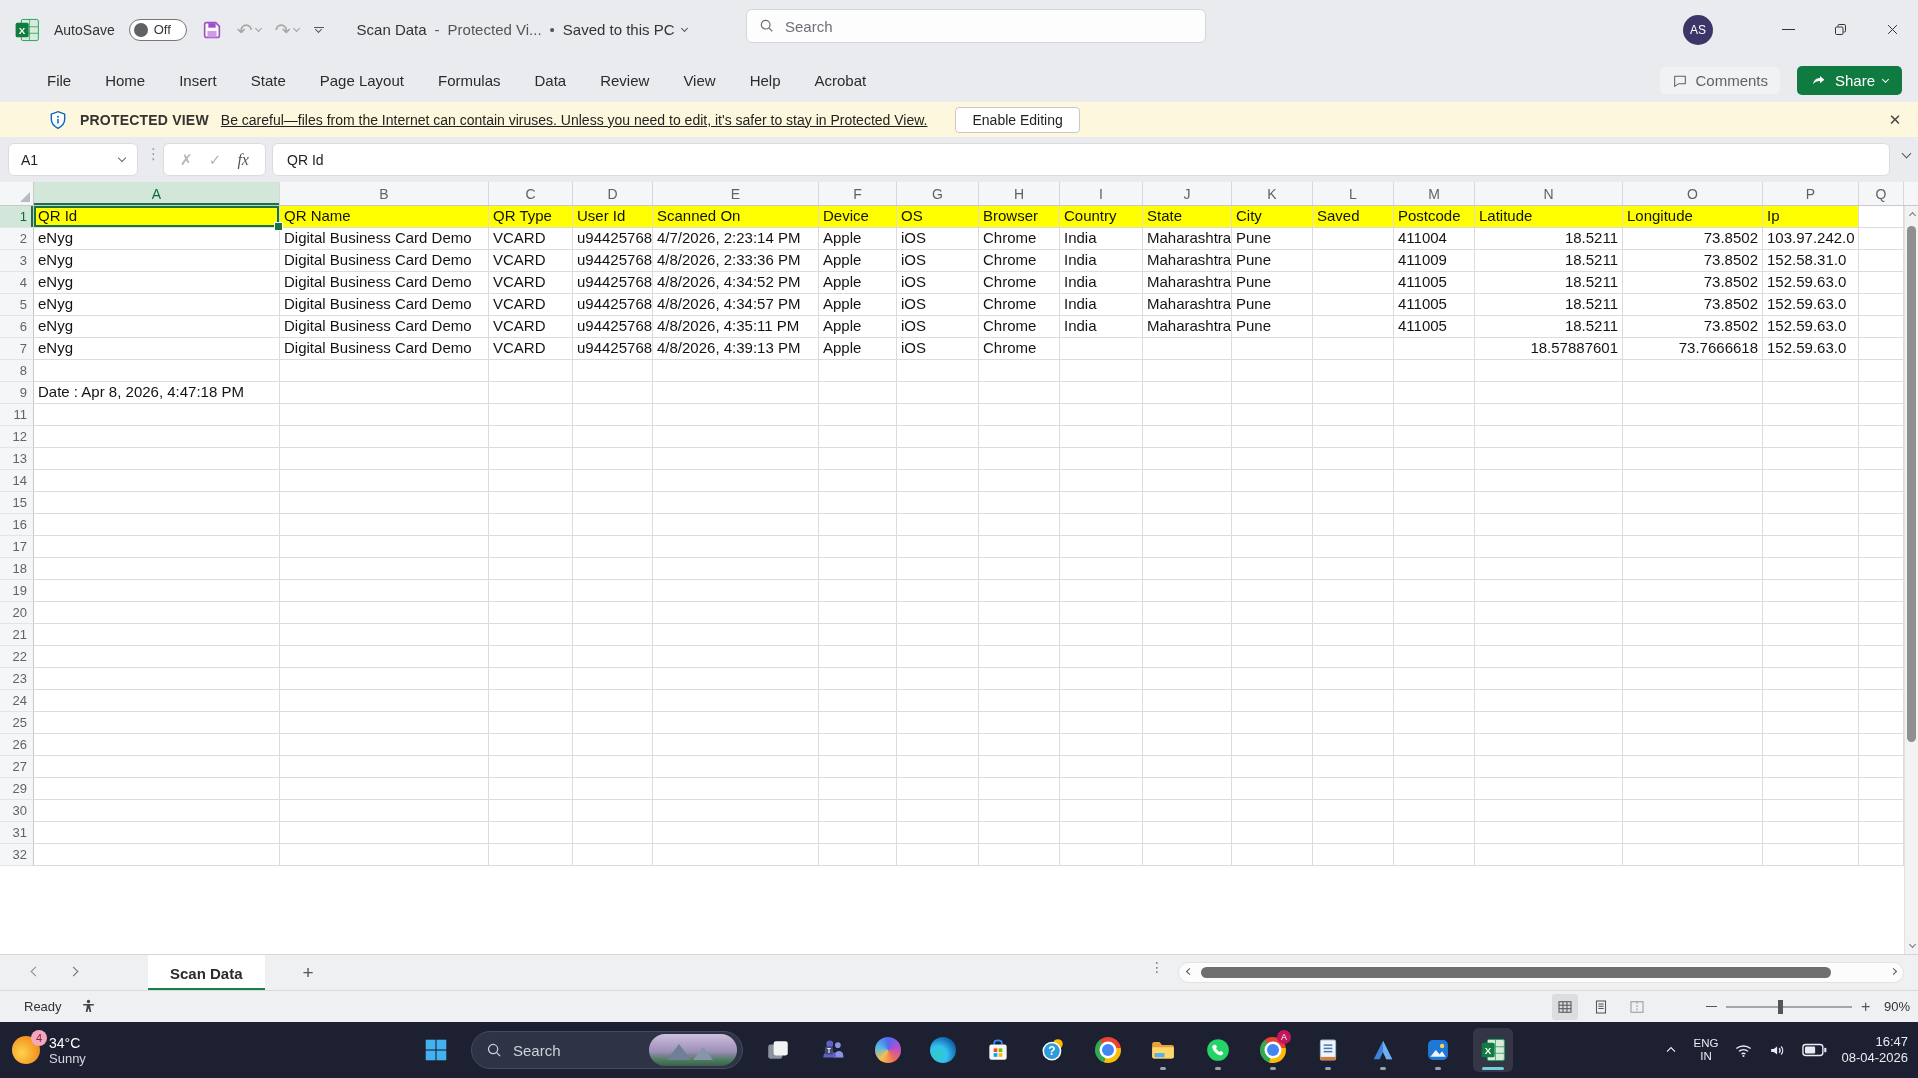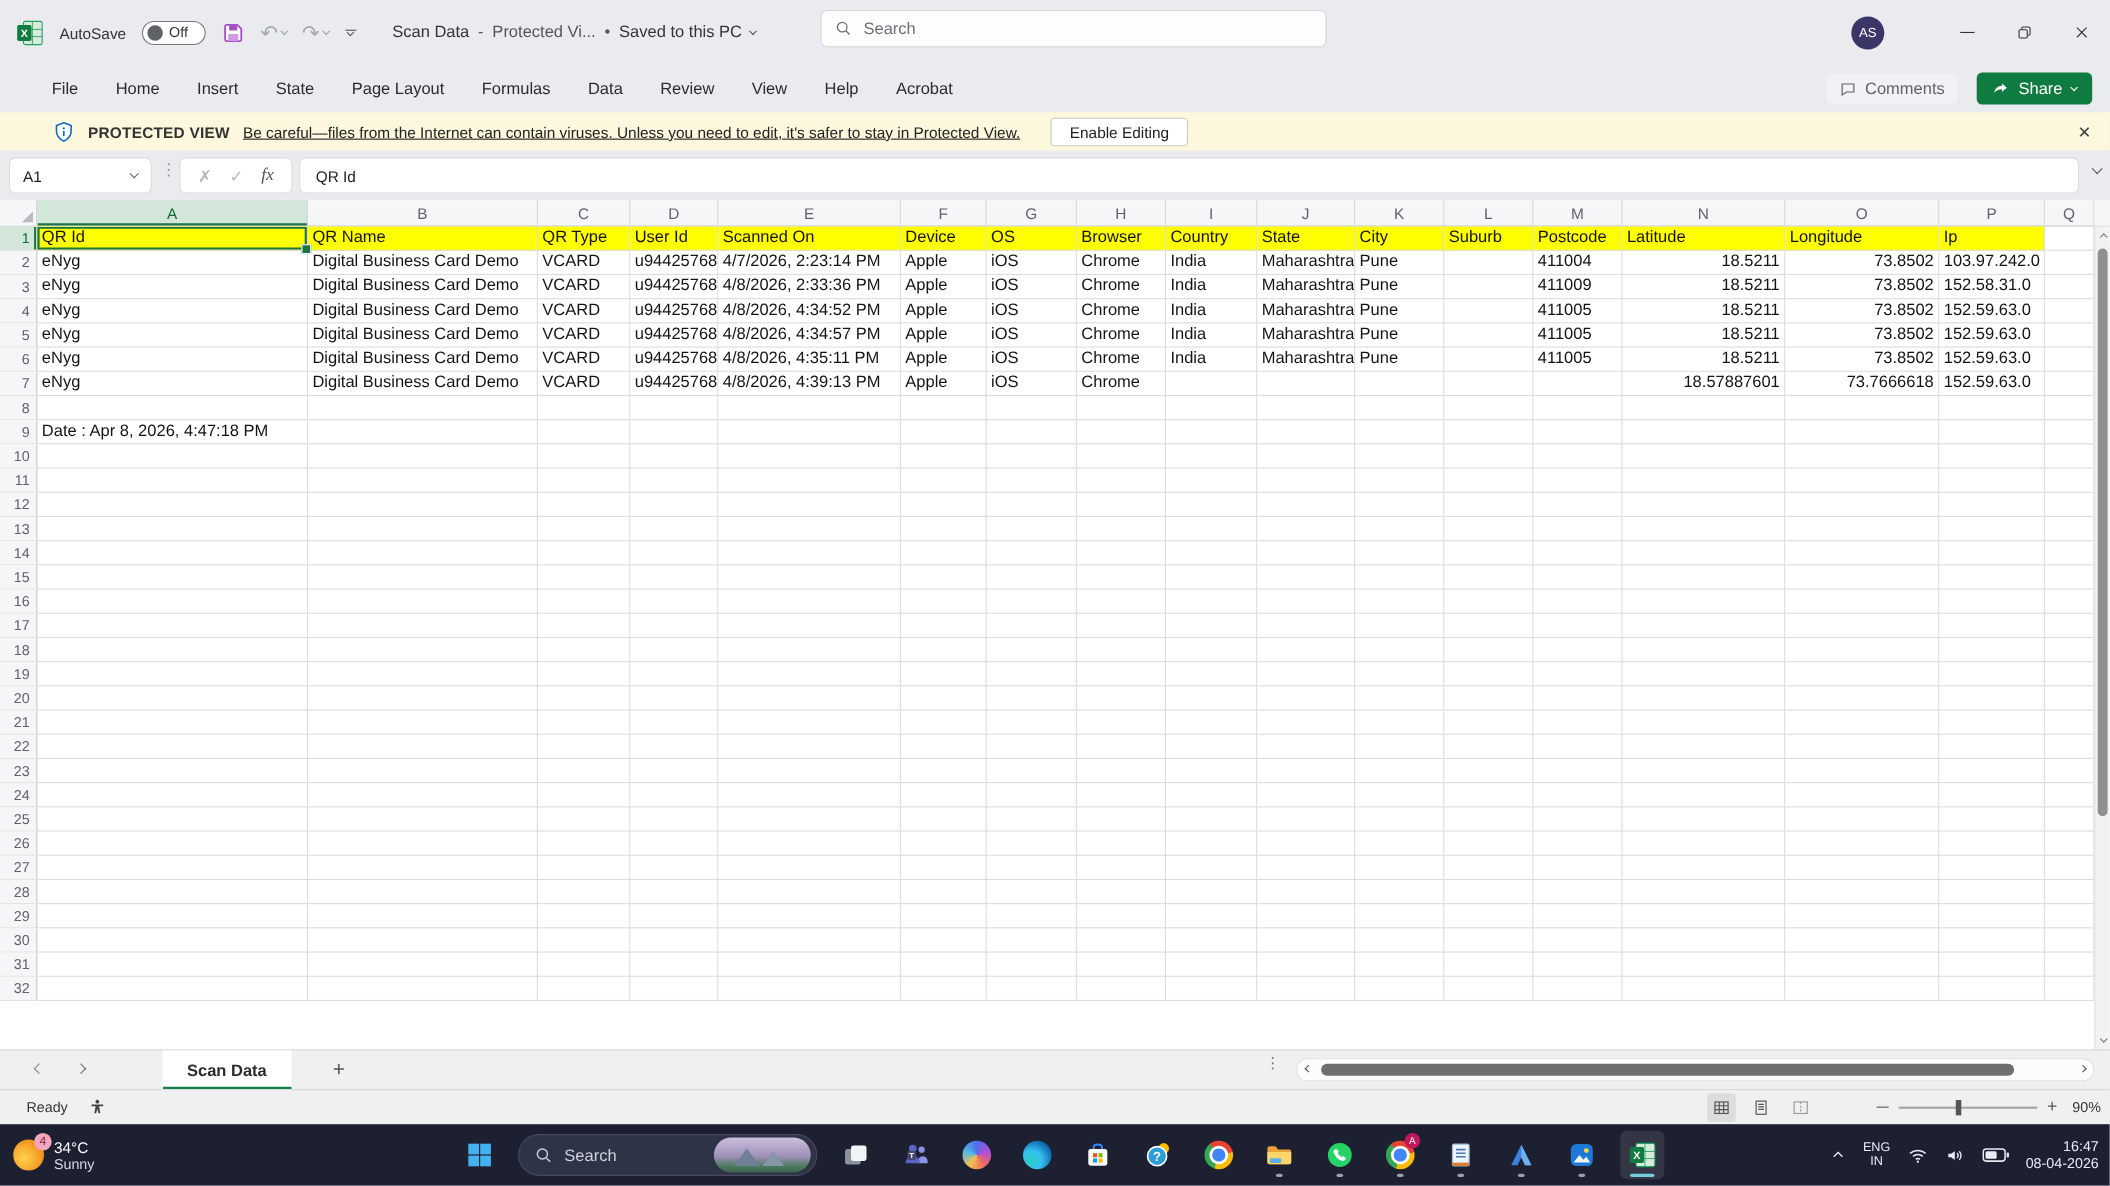--- a/index.html
+++ b/index.html
@@ -334,21 +334,21 @@
         <div class="c yellow" style="width: 209px;">QR Name</div>
         <div class="c yellow" style="width: 84px;">QR Type</div>
         <div class="c yellow" style="width: 80px;">User Id</div>
         <div class="c yellow" style="width: 166px;">Scanned On</div>
         <div class="c yellow" style="width: 78px;">Device</div>
         <div class="c yellow" style="width: 82px;">OS</div>
         <div class="c yellow" style="width: 81px;">Browser</div>
         <div class="c yellow" style="width: 83px;">Country</div>
         <div class="c yellow" style="width: 89px;">State</div>
         <div class="c yellow" style="width: 81px;">City</div>
-        <div class="c yellow" style="width: 81px;">Suburb</div>
+        <div class="c yellow" style="width: 81px;">Saved</div>
         <div class="c yellow" style="width: 81px;">Postcode</div>
         <div class="c yellow" style="width: 148px;">Latitude</div>
         <div class="c yellow" style="width: 140px;">Longitude</div>
         <div class="c yellow" style="width: 96px;">Ip</div>
         <div class="c" style="width: 45px;"></div>
       </div>
       <div class="r">
         <div class="gut">2</div>
         <div class="c" style="width: 246px;">eNyg</div>
         <div class="c" style="width: 209px;">Digital Business Card Demo</div>
@@ -502,40 +502,20 @@
         <div class="c" style="width: 89px;"></div>
         <div class="c" style="width: 81px;"></div>
         <div class="c" style="width: 81px;"></div>
         <div class="c" style="width: 81px;"></div>
         <div class="c" style="width: 148px;"></div>
         <div class="c" style="width: 140px;"></div>
         <div class="c" style="width: 96px;"></div>
         <div class="c" style="width: 45px;"></div>
       </div>
       <div class="r">
-        <div class="gut">10</div>
-        <div class="c" style="width: 246px;"></div>
-        <div class="c" style="width: 209px;"></div>
-        <div class="c" style="width: 84px;"></div>
-        <div class="c" style="width: 80px;"></div>
-        <div class="c" style="width: 166px;"></div>
-        <div class="c" style="width: 78px;"></div>
-        <div class="c" style="width: 82px;"></div>
-        <div class="c" style="width: 81px;"></div>
-        <div class="c" style="width: 83px;"></div>
-        <div class="c" style="width: 89px;"></div>
-        <div class="c" style="width: 81px;"></div>
-        <div class="c" style="width: 81px;"></div>
-        <div class="c" style="width: 81px;"></div>
-        <div class="c" style="width: 148px;"></div>
-        <div class="c" style="width: 140px;"></div>
-        <div class="c" style="width: 96px;"></div>
-        <div class="c" style="width: 45px;"></div>
-      </div>
-      <div class="r">
         <div class="gut">11</div>
         <div class="c" style="width: 246px;"></div>
         <div class="c" style="width: 209px;"></div>
         <div class="c" style="width: 84px;"></div>
         <div class="c" style="width: 80px;"></div>
         <div class="c" style="width: 166px;"></div>
         <div class="c" style="width: 78px;"></div>
         <div class="c" style="width: 82px;"></div>
         <div class="c" style="width: 81px;"></div>
         <div class="c" style="width: 83px;"></div>
@@ -843,40 +823,20 @@
         <div class="c" style="width: 81px;"></div>
         <div class="c" style="width: 81px;"></div>
         <div class="c" style="width: 81px;"></div>
         <div class="c" style="width: 148px;"></div>
         <div class="c" style="width: 140px;"></div>
         <div class="c" style="width: 96px;"></div>
         <div class="c" style="width: 45px;"></div>
       </div>
       <div class="r">
         <div class="gut">27</div>
-        <div class="c" style="width: 246px;"></div>
-        <div class="c" style="width: 209px;"></div>
-        <div class="c" style="width: 84px;"></div>
-        <div class="c" style="width: 80px;"></div>
-        <div class="c" style="width: 166px;"></div>
-        <div class="c" style="width: 78px;"></div>
-        <div class="c" style="width: 82px;"></div>
-        <div class="c" style="width: 81px;"></div>
-        <div class="c" style="width: 83px;"></div>
-        <div class="c" style="width: 89px;"></div>
-        <div class="c" style="width: 81px;"></div>
-        <div class="c" style="width: 81px;"></div>
-        <div class="c" style="width: 81px;"></div>
-        <div class="c" style="width: 148px;"></div>
-        <div class="c" style="width: 140px;"></div>
-        <div class="c" style="width: 96px;"></div>
-        <div class="c" style="width: 45px;"></div>
-      </div>
-      <div class="r">
-        <div class="gut">28</div>
         <div class="c" style="width: 246px;"></div>
         <div class="c" style="width: 209px;"></div>
         <div class="c" style="width: 84px;"></div>
         <div class="c" style="width: 80px;"></div>
         <div class="c" style="width: 166px;"></div>
         <div class="c" style="width: 78px;"></div>
         <div class="c" style="width: 82px;"></div>
         <div class="c" style="width: 81px;"></div>
         <div class="c" style="width: 83px;"></div>
         <div class="c" style="width: 89px;"></div>

